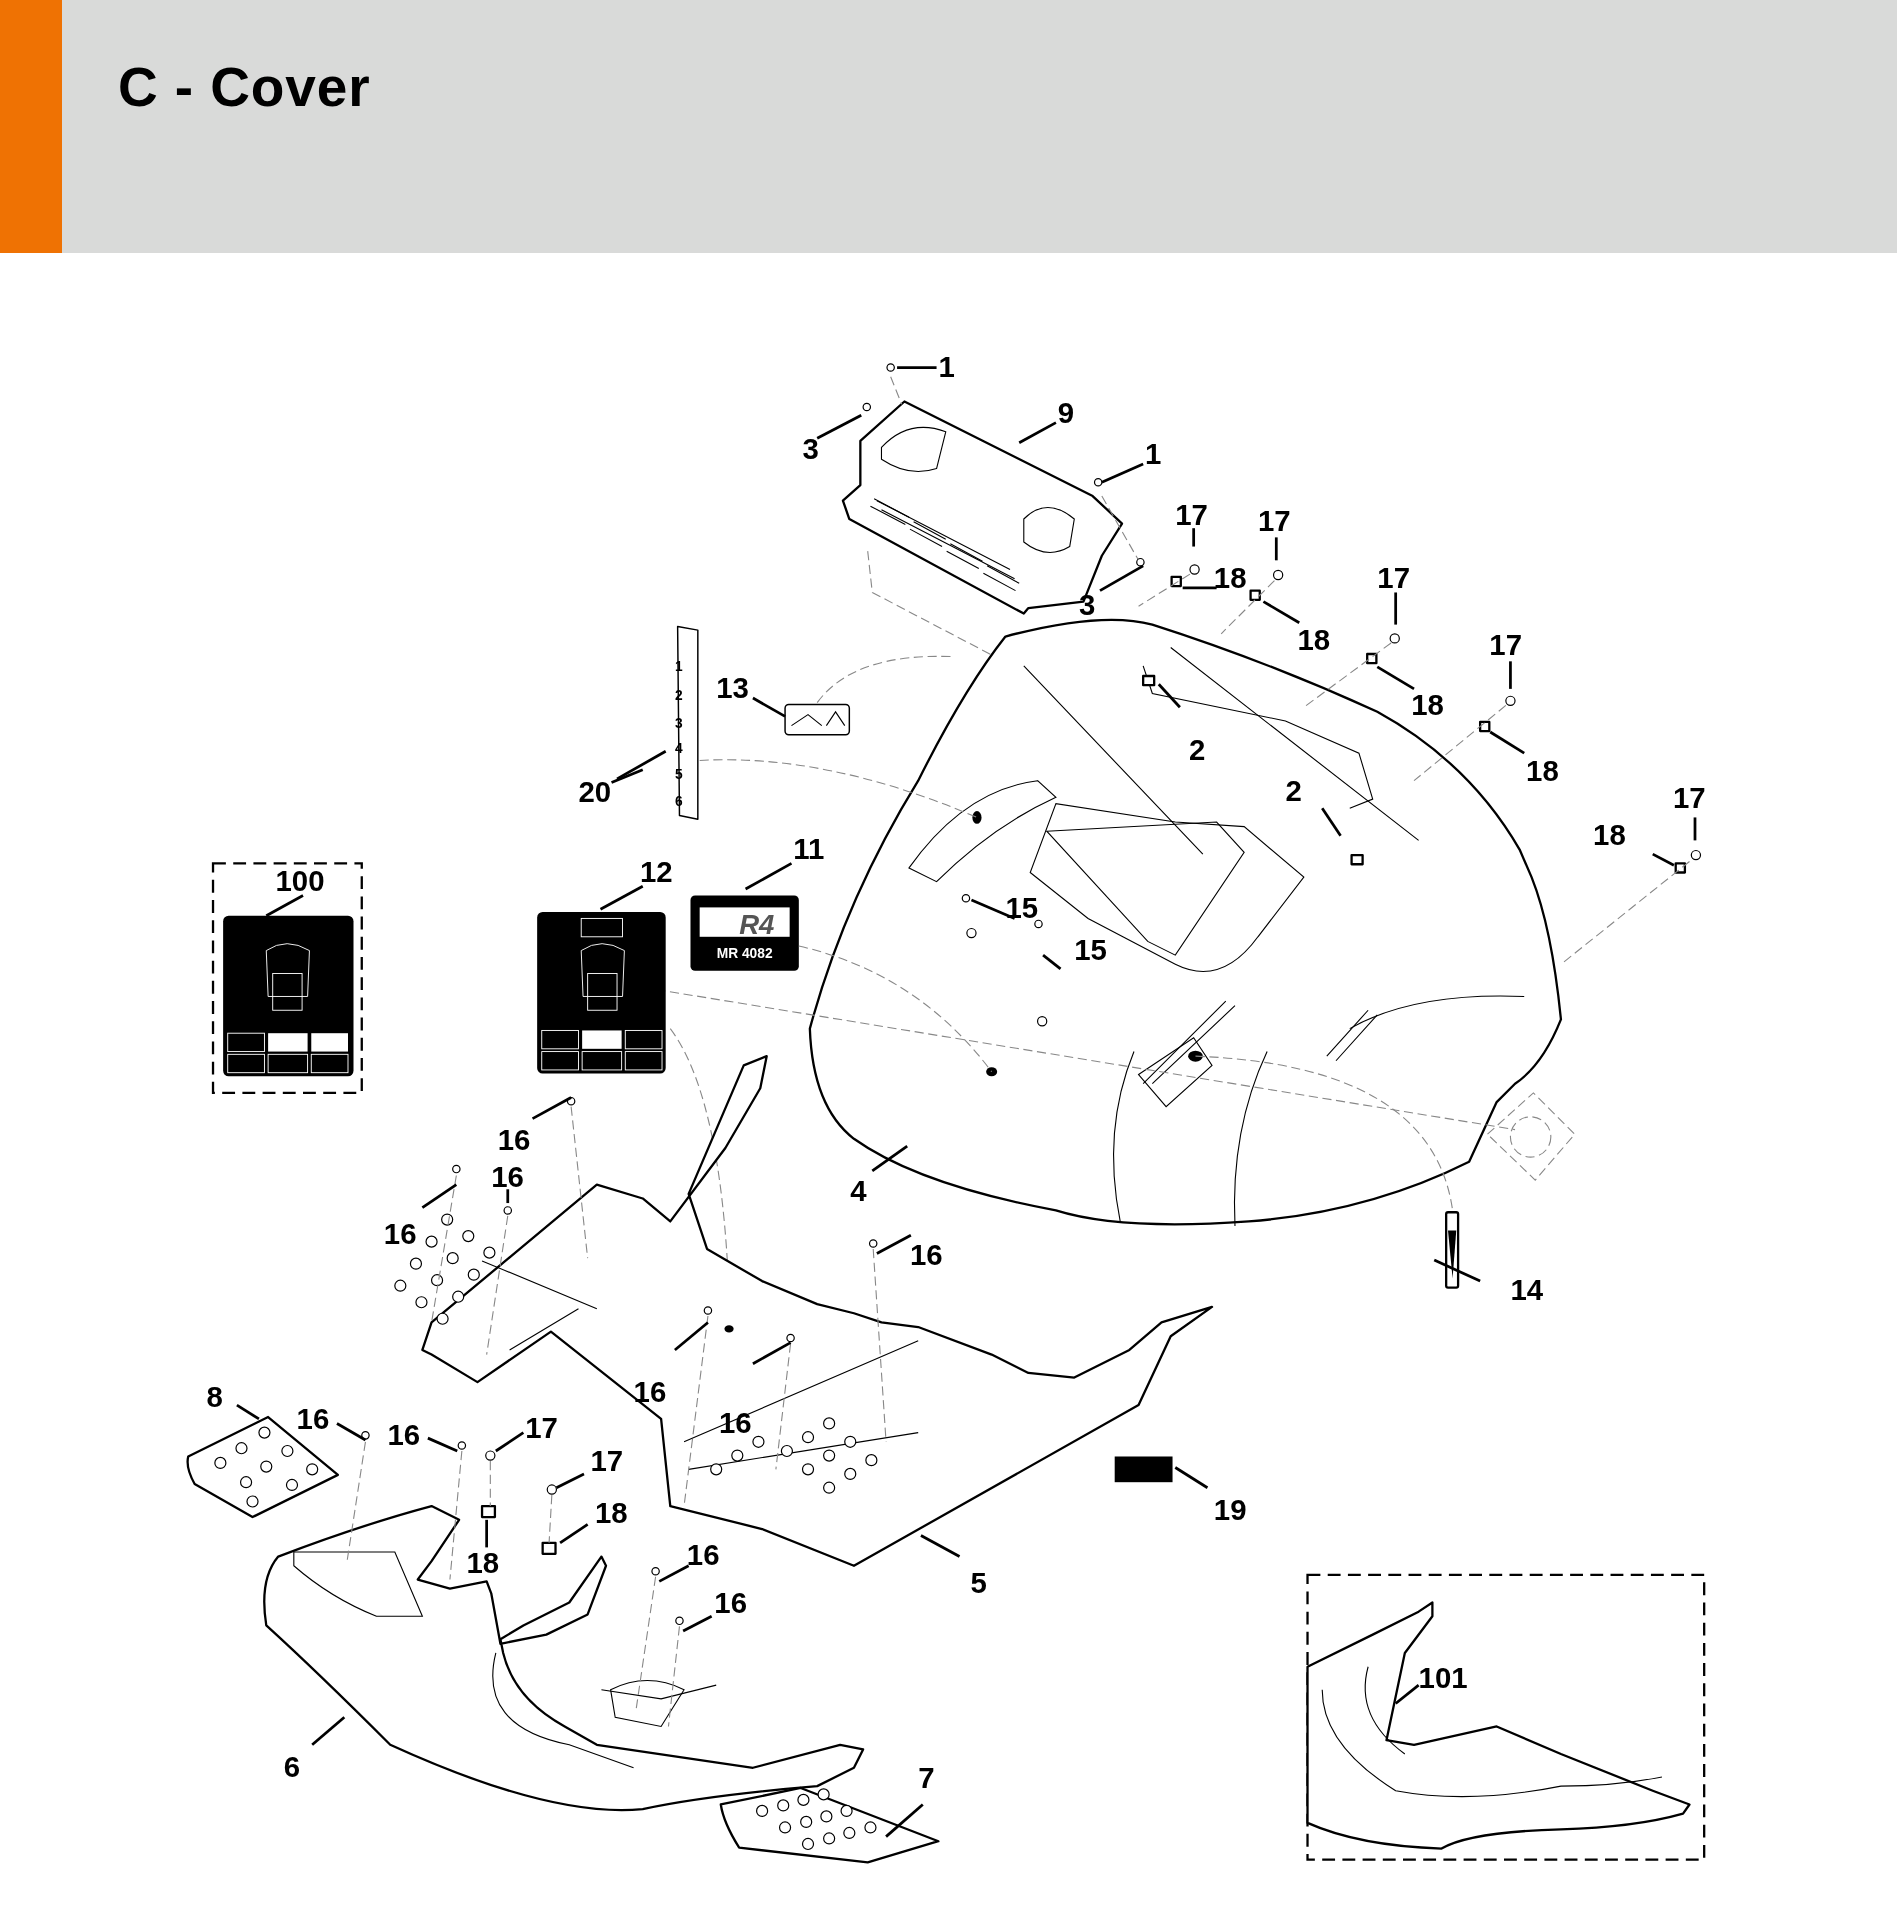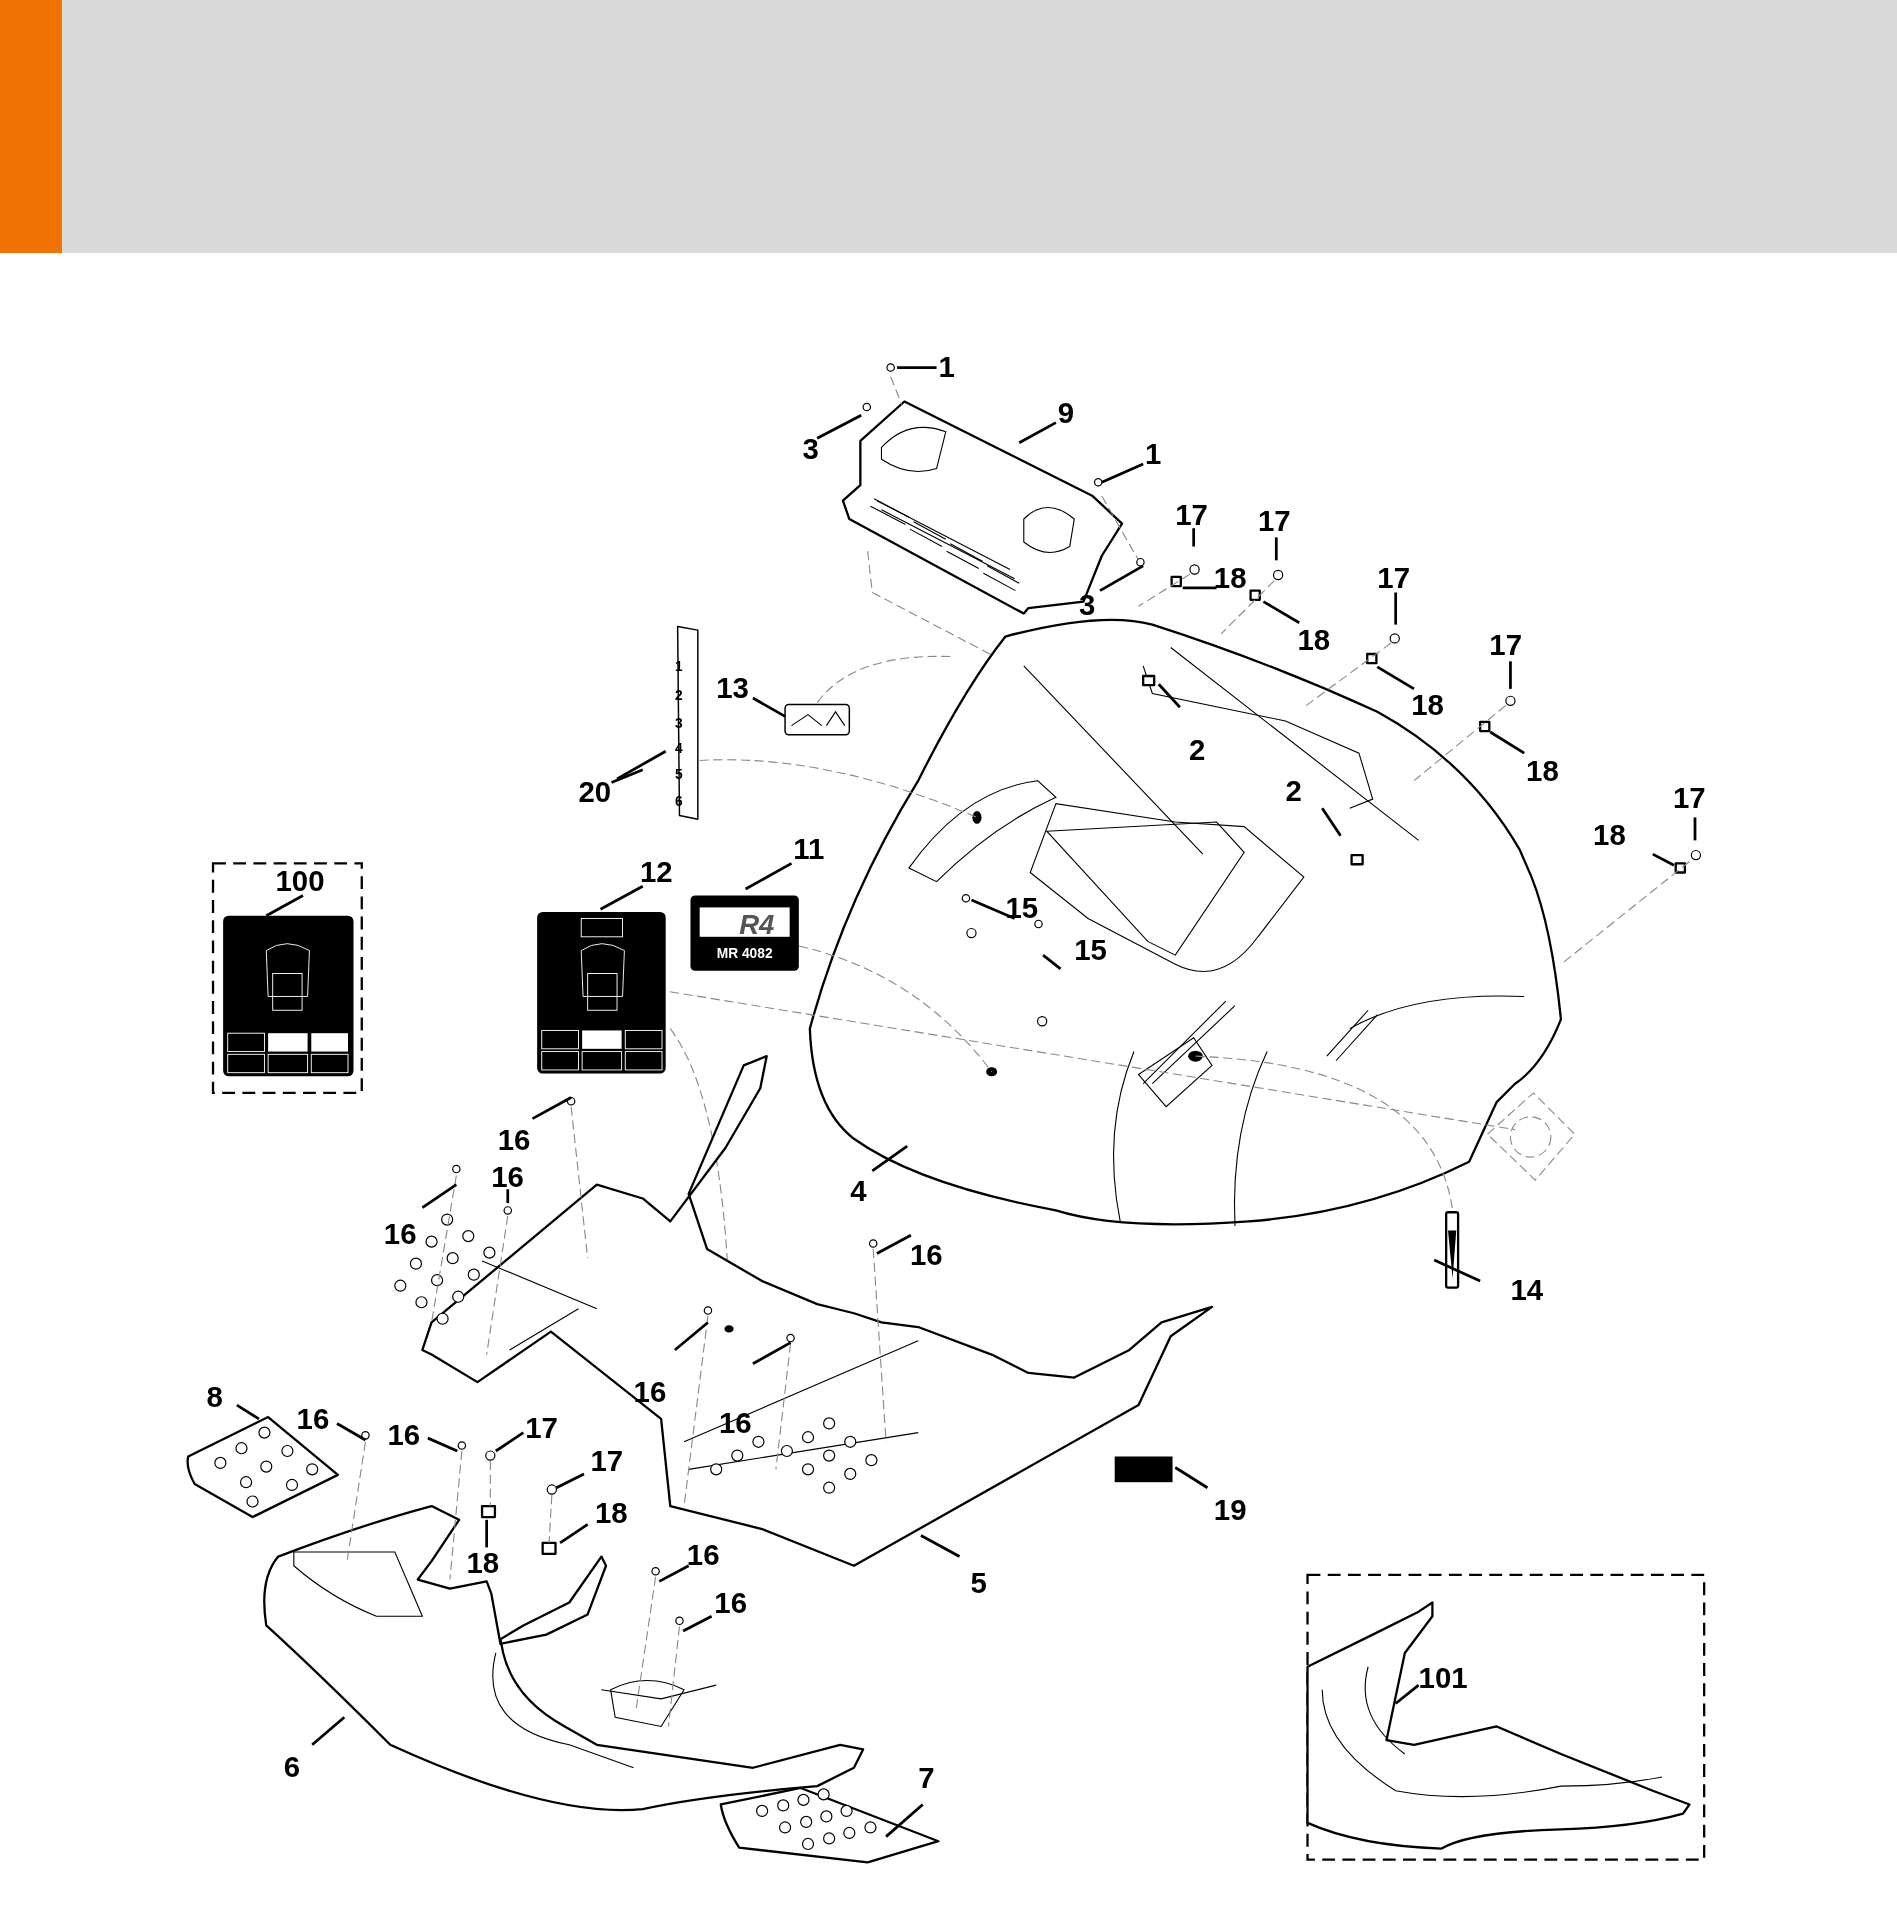--- a/index.html
+++ b/index.html
@@ -17,20 +17,21 @@
   .box { stroke: #000; stroke-width: 2.5; fill: none; stroke-dasharray: 14 8; }
   .blk { fill: #000; }
   .hole { fill: #fff; stroke: #000; stroke-width: 1.3; }
   .wtxt { fill: #fff; font-family: "Liberation Sans", sans-serif; font-weight: bold; }
 </style>
 </head>
 <body>
 
 <div class="header">
   <div class="accent"></div>
+  <div class="title">C - Cover</div>
 </div>
 
 <svg class="diagram" width="1897" height="1925" viewBox="0 0 2066 2096">
 
   <g>
     <path class="part" d="M985,437 L1190,540 L1222,570 L1200,605 L1180,655 L1120,662 L1115,668 L925,565 L918,545 L937,528 L937,480 Z"></path>
     <path class="thin" d="M960,487 Q990,455 1030,470 L1020,510 Q990,520 960,500 Z"></path>
     <path class="thin" d="M1115,565 Q1140,540 1170,565 L1165,595 Q1140,610 1115,590 Z"></path>
     <path class="thin" d="M955,545 L1100,620 M960,555 L1105,630"></path>
     <path class="thin" d="M952,543 L990,563 M995,568 L1030,587 M1035,592 L1070,611 M1075,616 L1110,635"></path>

